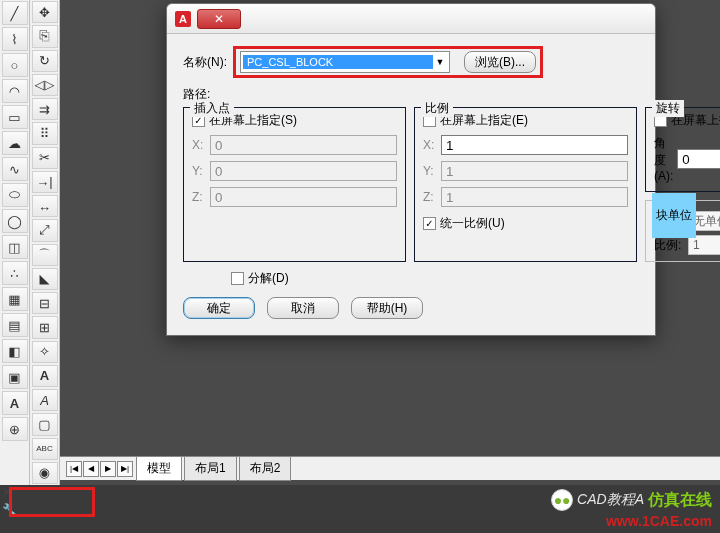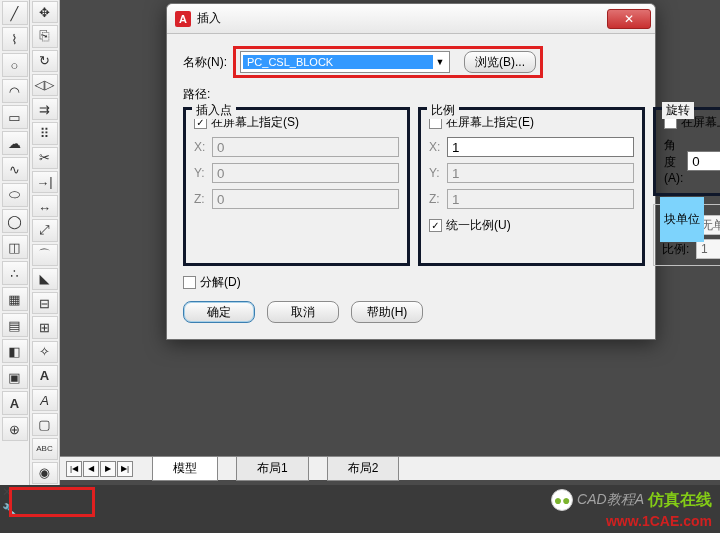--- a/index.html
+++ b/index.html
@@ -30,21 +30,21 @@
 .combo { width: 210px; height: 22px; border: 1px solid #8c8c8c; background: #fff; display: flex; align-items: center; padding: 0 2px; }
 .combo-text { flex: 1; background: #3399ff; color: #fff; padding: 1px 4px; font-size: 11px; }
 .combo-arrow { width: 14px; text-align: center; font-size: 9px; }
 .btn { height: 22px; padding: 0 10px; border: 1px solid #8c8c8c; background: linear-gradient(#fdfdfd,#e0e0e0); cursor: pointer; font-size: 12px; border-radius: 8px; }
 
 .path-row { margin: 6px 0 4px; }
 .geo-row { display: flex; align-items: center; margin-bottom: 6px; color: #888; }
 .chk { width: 13px; height: 13px; border: 1px solid #888; margin-right: 4px; background: #fff; display: inline-flex; align-items: center; justify-content: center; font-size: 10px; }
 
 .groups { display: flex; gap: 8px; margin-bottom: 8px; }
-.fieldset { border: 3px solid #0f172a; padding: 4px 8px 8px; position: relative; }
+.fieldset { border: 1px solid #0f172a; padding: 4px 8px 8px; position: relative; }
 .fieldset .legend { position: absolute; top: -8px; left: 6px; background: #f0f0f0; padding: 0 4px; }
 .fs-insert { flex: 0 0 154px; }
 .fs-scale { flex: 0 0 150px; }
 .fs-rotate { flex: 1; }
 
 .frow { display: flex; align-items: center; margin-top: 6px; }
 .frow .flab { width: 18px; color: #888; }
 .frow .finp { flex: 1; height: 20px; border: 1px solid #aaa; background: #f0f0f0; padding: 0 4px; color: #888; }
 .frow .finp.active { background: #fff; color: #000; border-color: #7a7a7a; }
 .spec-row { display: flex; align-items: center; margin-bottom: 4px; }
@@ -53,47 +53,47 @@
 .angle-row .ainp { flex: 1; height: 20px; border: 1px solid #7a7a7a; background: #fff; padding: 0 4px; }
 
 .unit-group { border: 1px solid #c0c0c0; padding: 6px 8px; margin-top: 8px; position: relative; }
 .unit-group .legend { position: absolute; top: -8px; left: 6px; background: #7dd3fc; padding: 14px 4px; }
 .urow { display: flex; align-items: center; margin-top: 4px; }
 .urow .ulab { width: 34px; }
 .urow .uval { flex: 1; height: 20px; border: 1px solid #c0c0c0; background: #f6f6f6; padding: 0 4px; color: #666; display: flex; align-items: center; }
 
 .uniform-row { display: flex; align-items: center; margin-top: 8px; }
 
-.explode-row { display: flex; align-items: center; margin-top: 2px; }
+.explode-row { display: flex; align-items: center; margin-top: 2px; margin-left: 48px; }
 
 .btn-row { display: flex; gap: 12px; margin-top: 10px; }
 .btn-row .btn { min-width: 72px; }
 .btn.default { border: 1px solid #3c7fb1; box-shadow: 0 0 0 1px #a7d0e8 inset; }
 
 
 .watermark { position: absolute; left: 250px; top: 250px; font-size: 34px; color: rgba(120,120,120,.15); font-weight: bold; pointer-events: none; letter-spacing: 2px; }
 
 
 .tabs-strip { position: absolute; left: 60px; right: 0; top: 456px; height: 24px; background: #f0f0f0; border-top: 1px solid #888; display: flex; align-items: center; font-size: 12px; }
 .tab-nav { display: flex; margin-left: 6px; }
 .tab-nav .nav-btn { width: 16px; height: 16px; border: 1px solid #888; background: #fafafa; margin-right: 1px; display: flex; align-items: center; justify-content: center; font-size: 8px; cursor: pointer; }
-.tab { padding: 3px 20px; border: 1px solid #888; border-top: none; background: #e8e8e8; margin-left: 18px; cursor: pointer; }
+.tab { padding: 3px 10px; border: 1px solid #888; border-top: none; background: #e8e8e8; margin-left: 2px; cursor: pointer; }
 .tab.active { background: #fff; }
 
 
 .cmd-area { position: absolute; left: 0; right: 0; top: 485px; height: 48px; }
 .cmd-line { position: absolute; left: 21px; top: 16px; width: 600px; height: 18px; background: #fff; display: flex; align-items: center; padding: 0 4px; font-size: 12px; }
 .cmd-highlight { position: absolute; left: 9px; top: 2px; width: 86px; height: 30px; border: 3px solid #e02020; pointer-events: none; }
 .cmd-icons { position: absolute; left: 2px; top: 0; width: 18px; display: flex; flex-direction: column; gap: 4px; }
 .cmd-icons span { font-size: 12px; color: #444; }
 
 
 .brand-right { position: absolute; right: 8px; bottom: 22px; display: flex; align-items: center; gap: 4px; }
 .wechat { width: 22px; height: 22px; border-radius: 50%; background: #fff; border: 1px solid #ccc; display: flex; align-items: center; justify-content: center; color: #7bb32e; font-size: 14px; }
-.cad-text { color: #a3a3a3; font-size: 14px; font-style: italic; }
+.cad-text { color: #e5e5e5; font-size: 14px; font-style: italic; }
 .sim-text { color: #84cc16; font-weight: bold; font-size: 16px; }
 .url-text { position: absolute; right: 8px; bottom: 4px; color: #d02020; font-size: 14px; font-weight: bold; }
 
 .disabled { color: #999; }
 </style>
 </head>
 <body>
 
 <div class="tool-col c1">
   <div class="tool-btn">╱</div>
@@ -137,21 +137,20 @@
   <div class="tool-btn" style="font-size:8px;">ABC</div>
   <div class="tool-btn">◉</div>
 </div>
 
 <div class="canvas-area"></div>
 <div class="watermark">1CAE.COM</div>
 
 <div class="dialog">
   <div class="titlebar">
     <div class="app-icon">A</div>
-    <div class="title-text">插入</div>
     <div class="close-btn">✕</div>
   </div>
   <div class="dlg-body">
     <div class="row">
       <span class="lbl">名称(N):</span>
       <span class="name-highlight">
         <span class="combo">
           <span class="combo-text">PC_CSL_BLOCK</span>
           <span class="combo-arrow">▼</span>
         </span>

